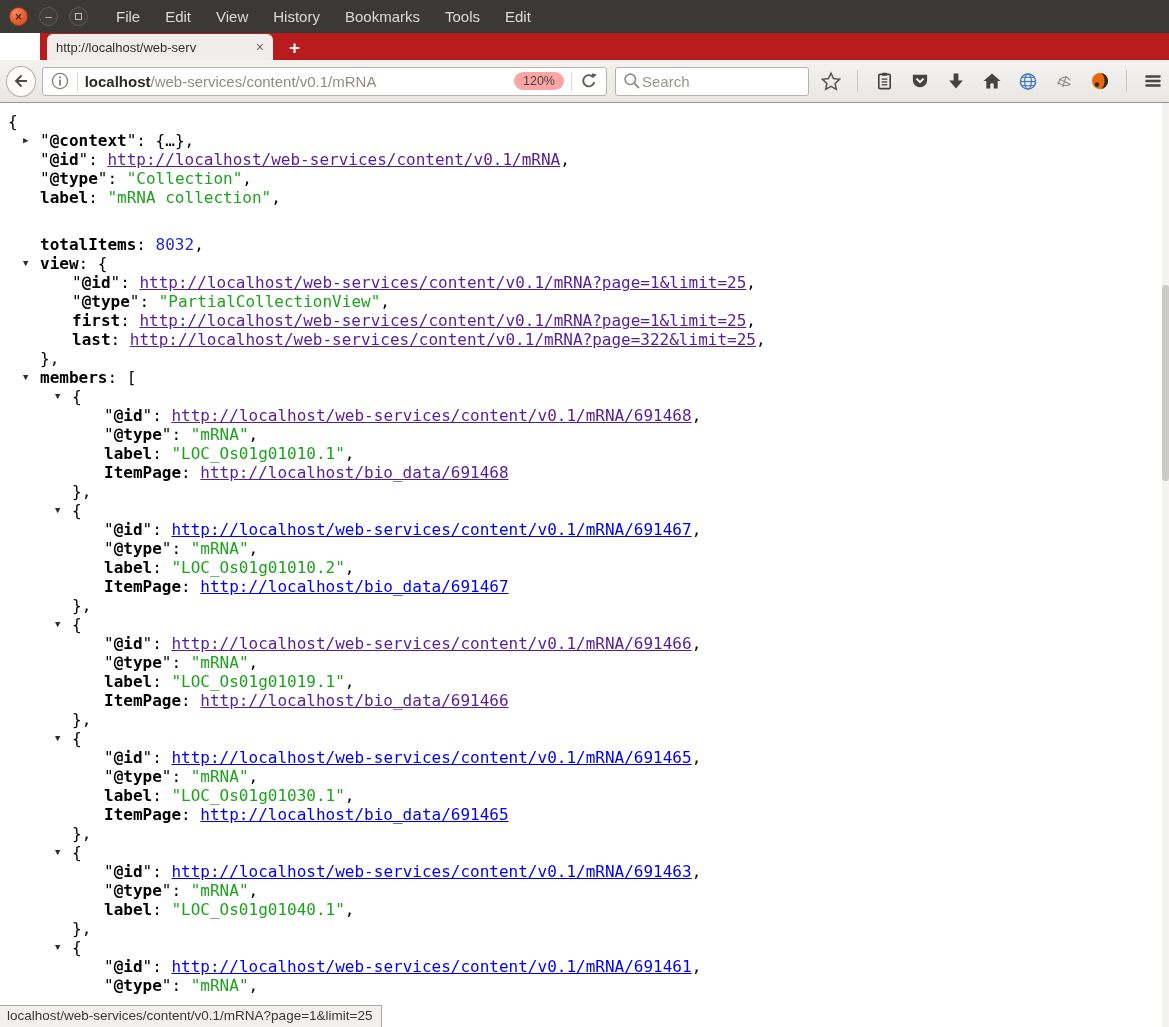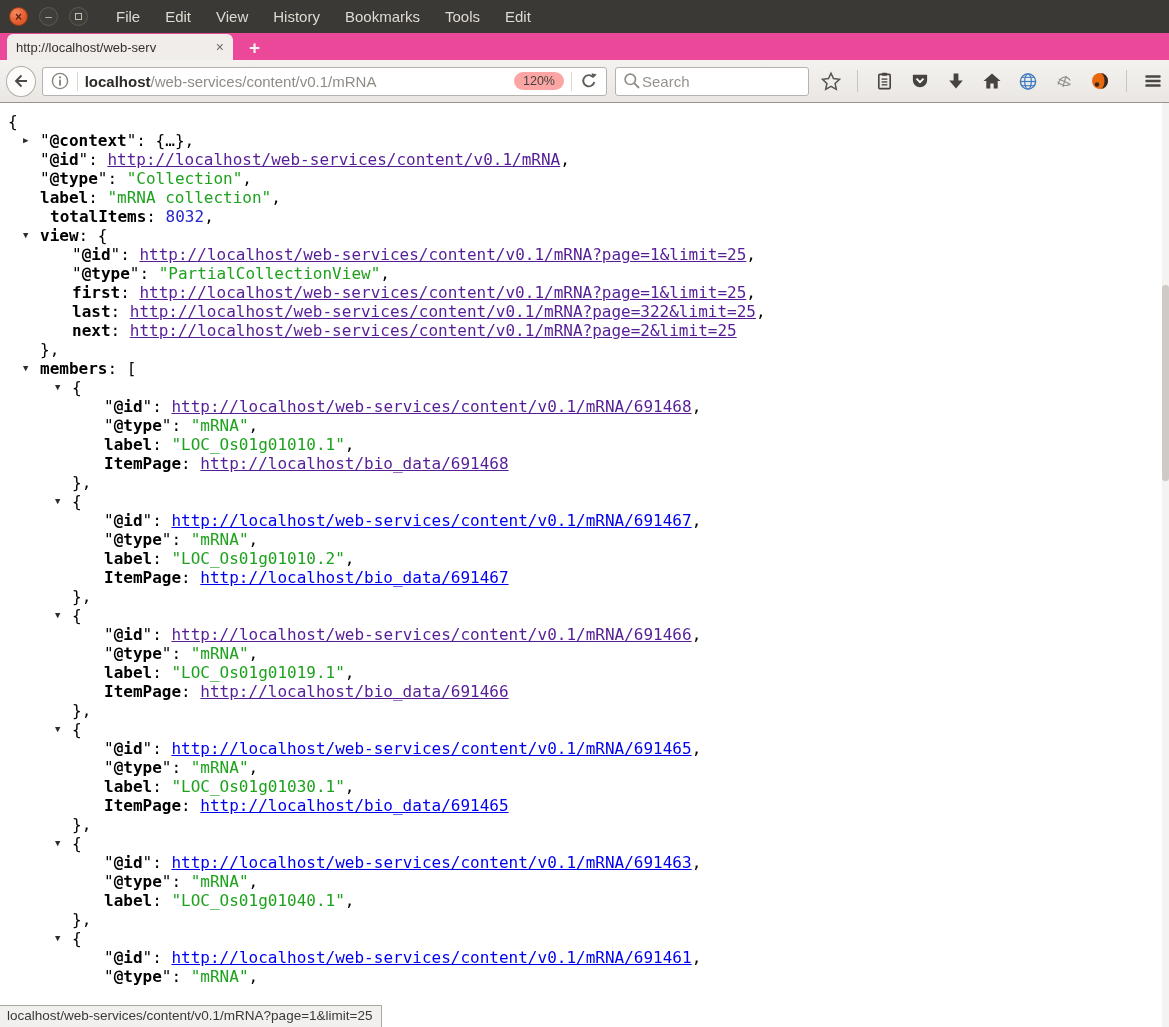--- a/index.html
+++ b/index.html
@@ -12,21 +12,21 @@
   .wbtn { width:19px; height:19px; border-radius:50%; display:flex; align-items:center;
           justify-content:center; font-size:12px; line-height:1; cursor:default; }
   .wbtn.close { background:radial-gradient(circle at 35% 30%, #f58a5f, #e0582b 65%);
                 border:1px solid #a03c10; color:#5e2010; font-weight:bold; }
   .wbtn.minmax { background:#403e39; border:1px solid #5d5a53; color:#c2beb5; }
   .wbtn .sq { width:7px; height:7px; border:1.5px solid #c2beb5; display:block; }
   .menubar { display:flex; margin-left:28px; gap:25px; }
   .menubar span { color:#dfdad2; font-size:15px; cursor:default; }
 
   
-  .tabbar { height:27px; background:#ec4899; display:flex; align-items:flex-end; }
+  .tabbar { height:27px; background:#b91c1c; display:flex; align-items:flex-end;margin-left:40px; }
   .tab { width:226px; height:26px; margin-left:7px; background:#f0edea;
          border-radius:6px 6px 0 0; display:flex; align-items:center; padding:0 9px; }
   .tab-title { flex:1; font-size:13px; color:#35322d; white-space:nowrap; overflow:hidden; }
   .tab-close { font-size:14px; color:#6e6a63; margin-left:4px; }
   .newtab { color:#f3f1ee; font-size:19px; font-weight:bold; margin:0 0 3px 16px; line-height:1; }
 
   
   .navbar { height:43px; background:linear-gradient(#f4f2ef,#eae7e3);
             border-bottom:1px solid #98948f; display:flex; align-items:center; padding:10px 6px; }
   .backbtn { width:31px; height:31px; border-radius:50%; background:#fdfcfb;
@@ -197,27 +197,26 @@
   </div>
 </div>
 
 <div class="content">
   <div class="json">
       <div class="line" style="padding-left: 8px;"><span class="sp">{</span></div>
       <div class="line" style="padding-left: 40px;"><span class="twisty" style="left: 23px;">▶</span><span class="sp">"</span><span class="sk">@context</span><span class="sp">": </span><span class="sp">{…}</span><span class="sp">,</span></div>
       <div class="line" style="padding-left: 40px;"><span class="sp">"</span><span class="sk">@id</span><span class="sp">": </span><a href="#" class="lv">http://localhost/web-services/content/v0.1/mRNA</a><span class="sp">,</span></div>
       <div class="line" style="padding-left: 40px;"><span class="sp">"</span><span class="sk">@type</span><span class="sp">": </span><span class="ss">"Collection"</span><span class="sp">,</span></div>
       <div class="line" style="padding-left: 40px;"><span class="sk">label</span><span class="sp">: </span><span class="ss">"mRNA collection"</span><span class="sp">,</span></div>
-      <div class="line" style="padding-left: 50px;"><span class="sk">totalItems</span><span class="sp">: </span><span class="sn">8032</span><span class="sp">,</span></div>
+      <div class="line" style="padding-left: 40px; margin-top: 28px;"><span class="sk">totalItems</span><span class="sp">: </span><span class="sn">8032</span><span class="sp">,</span></div>
       <div class="line" style="padding-left: 40px;"><span class="twisty" style="left: 23px;">▼</span><span class="sk">view</span><span class="sp">: {</span></div>
       <div class="line" style="padding-left: 72px;"><span class="sp">"</span><span class="sk">@id</span><span class="sp">": </span><a href="#" class="lv">http://localhost/web-services/content/v0.1/mRNA?page=1&amp;limit=25</a><span class="sp">,</span></div>
       <div class="line" style="padding-left: 72px;"><span class="sp">"</span><span class="sk">@type</span><span class="sp">": </span><span class="ss">"PartialCollectionView"</span><span class="sp">,</span></div>
       <div class="line" style="padding-left: 72px;"><span class="sk">first</span><span class="sp">: </span><a href="#" class="lv">http://localhost/web-services/content/v0.1/mRNA?page=1&amp;limit=25</a><span class="sp">,</span></div>
       <div class="line" style="padding-left: 72px;"><span class="sk">last</span><span class="sp">: </span><a href="#" class="lv">http://localhost/web-services/content/v0.1/mRNA?page=322&amp;limit=25</a><span class="sp">,</span></div>
-      <div class="line" style="padding-left: 72px;"><span class="sk">next</span><span class="sp">: </span><a href="#" class="lv">http://localhost/web-services/content/v0.1/mRNA?page=2&amp;limit=25</a></div>
       <div class="line" style="padding-left: 40px;"><span class="sp">},</span></div>
       <div class="line" style="padding-left: 40px;"><span class="twisty" style="left: 23px;">▼</span><span class="sk">members</span><span class="sp">: [</span></div>
       <div class="line" style="padding-left: 72px;"><span class="twisty" style="left: 55px;">▼</span><span class="sp">{</span></div>
       <div class="line" style="padding-left: 104px;"><span class="sp">"</span><span class="sk">@id</span><span class="sp">": </span><a href="#" class="lv">http://localhost/web-services/content/v0.1/mRNA/691468</a><span class="sp">,</span></div>
       <div class="line" style="padding-left: 104px;"><span class="sp">"</span><span class="sk">@type</span><span class="sp">": </span><span class="ss">"mRNA"</span><span class="sp">,</span></div>
       <div class="line" style="padding-left: 104px;"><span class="sk">label</span><span class="sp">: </span><span class="ss">"LOC_Os01g01010.1"</span><span class="sp">,</span></div>
       <div class="line" style="padding-left: 104px;"><span class="sk">ItemPage</span><span class="sp">: </span><a href="#" class="lv">http://localhost/bio_data/691468</a></div>
       <div class="line" style="padding-left: 72px;"><span class="sp">},</span></div>
       <div class="line" style="padding-left: 72px;"><span class="twisty" style="left: 55px;">▼</span><span class="sp">{</span></div>
       <div class="line" style="padding-left: 104px;"><span class="sp">"</span><span class="sk">@id</span><span class="sp">": </span><a href="#" class="lu">http://localhost/web-services/content/v0.1/mRNA/691467</a><span class="sp">,</span></div>

